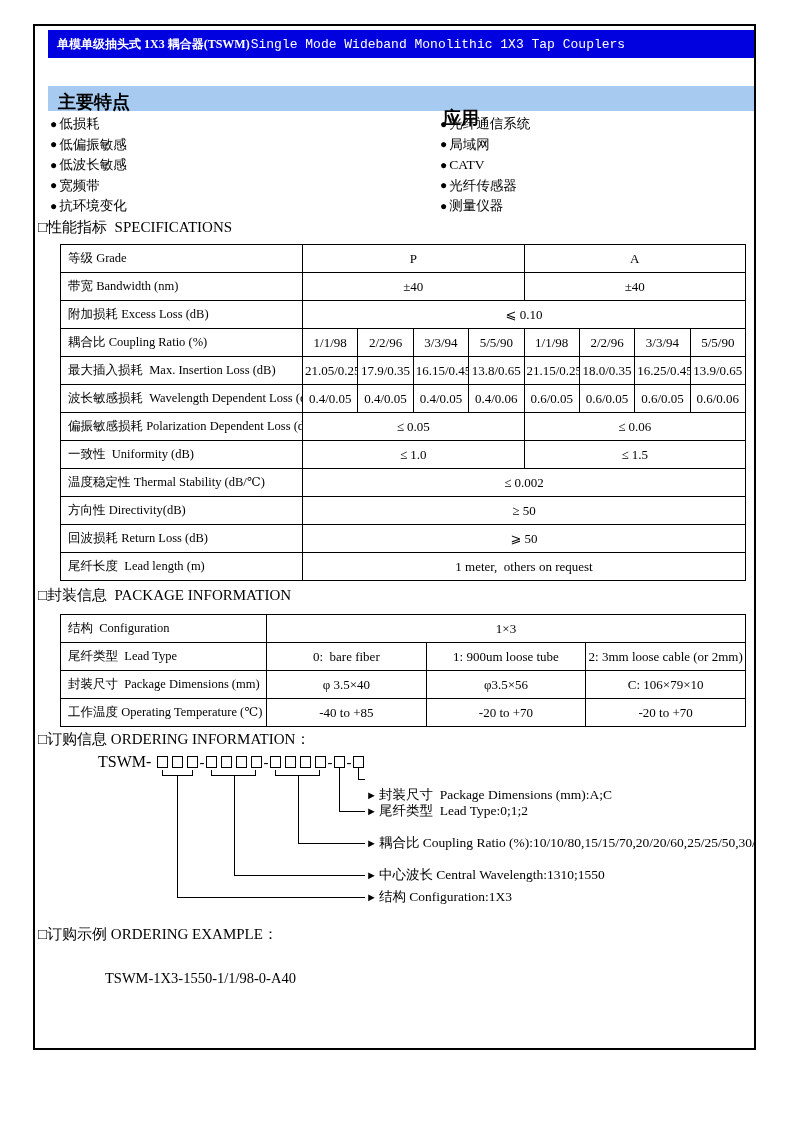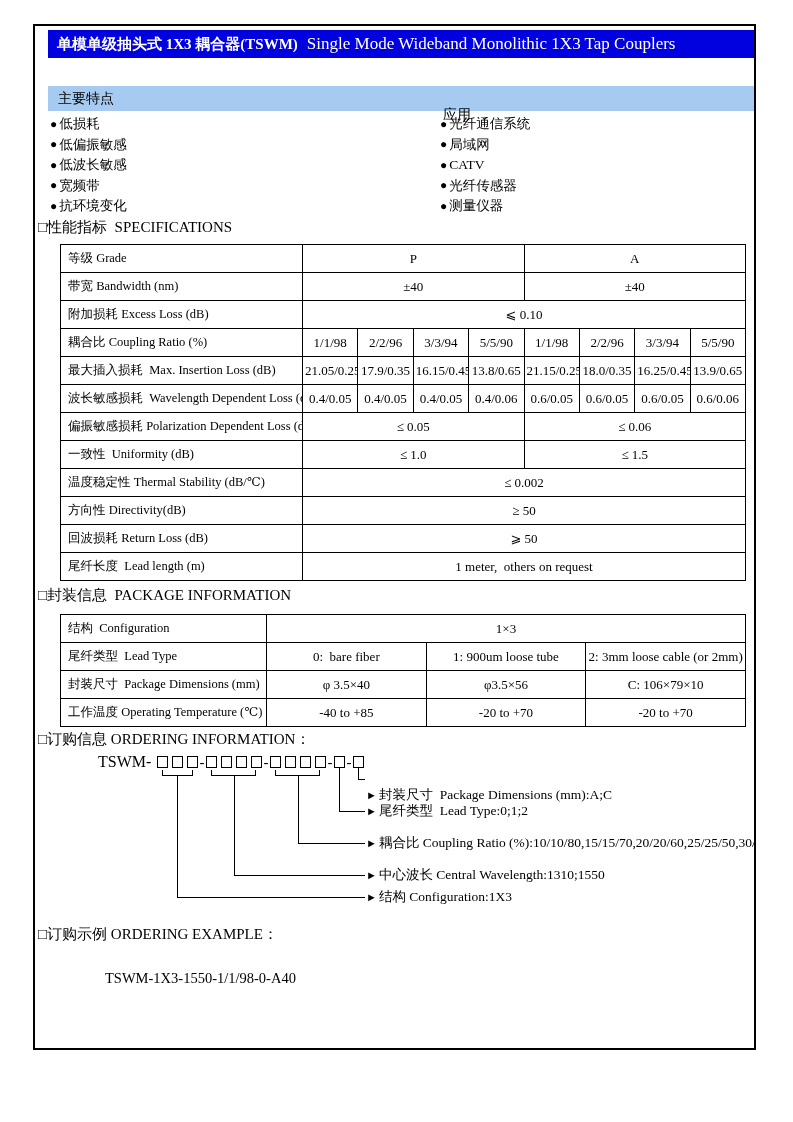--- a/index.html
+++ b/index.html
@@ -3,25 +3,25 @@
 <meta charset="utf-8">
 <style>
   * { box-sizing: border-box; margin: 0; padding: 0; }
   html,body { width: 793px; height: 1122px; background: #fff; color: #000;
     font-family: "Liberation Serif", "DejaVu Serif", serif; }
   .sheet { position: absolute; left: 33px; top: 24px; width: 723px; height: 1026px;
     border: 2px solid #000; background: #fff; overflow: hidden; }
 
   .title-bar { margin: 4px 0 0 13px; height: 28px; background: var(--header-bg, #0101df);
     color: #fff; display: flex; align-items: center; padding-left: 9px; white-space: nowrap; overflow: hidden; }
-  .title-zh { font-weight: bold; font-size: 15px; }
-  .title-en { font-size: 17px; margin-left: 9px; }
+  .title-zh { font-weight: bold; font-size: 12px; }
+  .title-en { font-size: 13px; margin-left: 1px; font-family: Liberation Mono, monospace; }
 
   .subheader { margin: 28px 0 0 13px; height: 25px; background: var(--subheader-bg, #a6caf0);
-    position: relative; font-weight: normal; font-size: 14px; }
+    position: relative; font-weight: bold; font-size: 18px; }
   .subheader .feat-h { position: absolute; left: 10px; top: 4px; }
   .subheader .app-h  { position: absolute; left: 395px; top: 20px; }
 
   .cols { position: relative; margin-top: 3px; height: 102px; font-size: 13.5px; }
   .feat-list { position: absolute; left: 15px; top: 0; }
   .app-list  { position: absolute; left: 405px; top: 0; }
   .blt-item { height: 20.5px; display: flex; align-items: center; }
   .blt { font-size: 12px; margin-right: 2px; }
 
   .sec-heading { font-size: 15px; margin-left: 3px; line-height: 21px; white-space: pre; }

